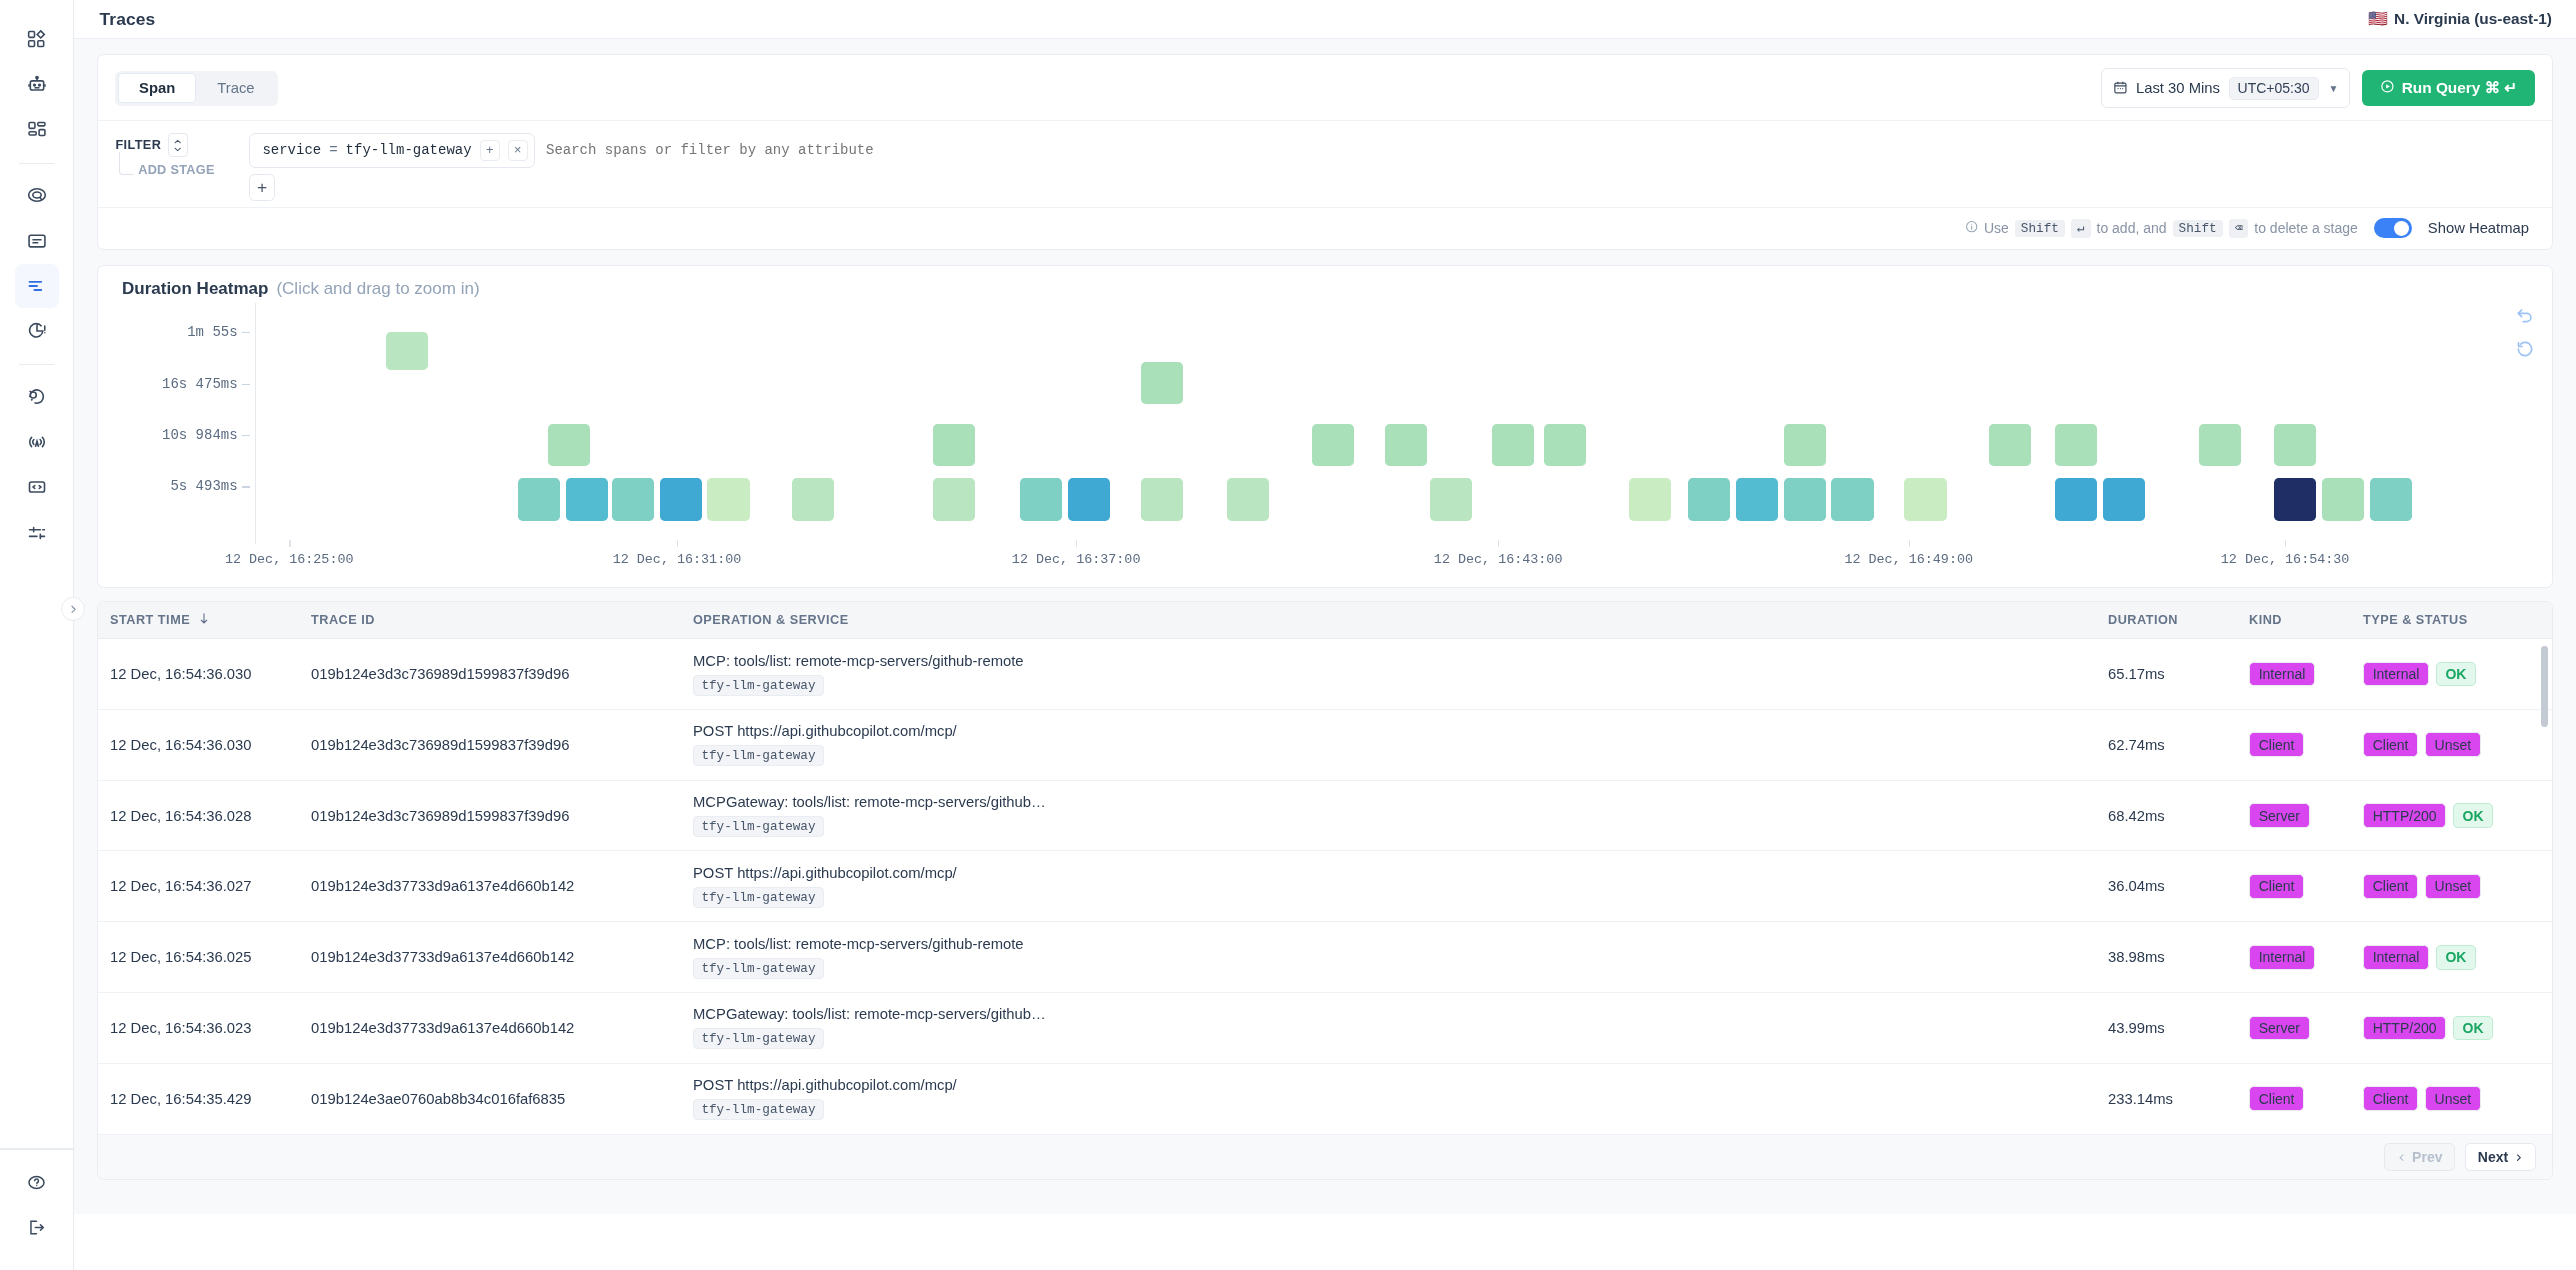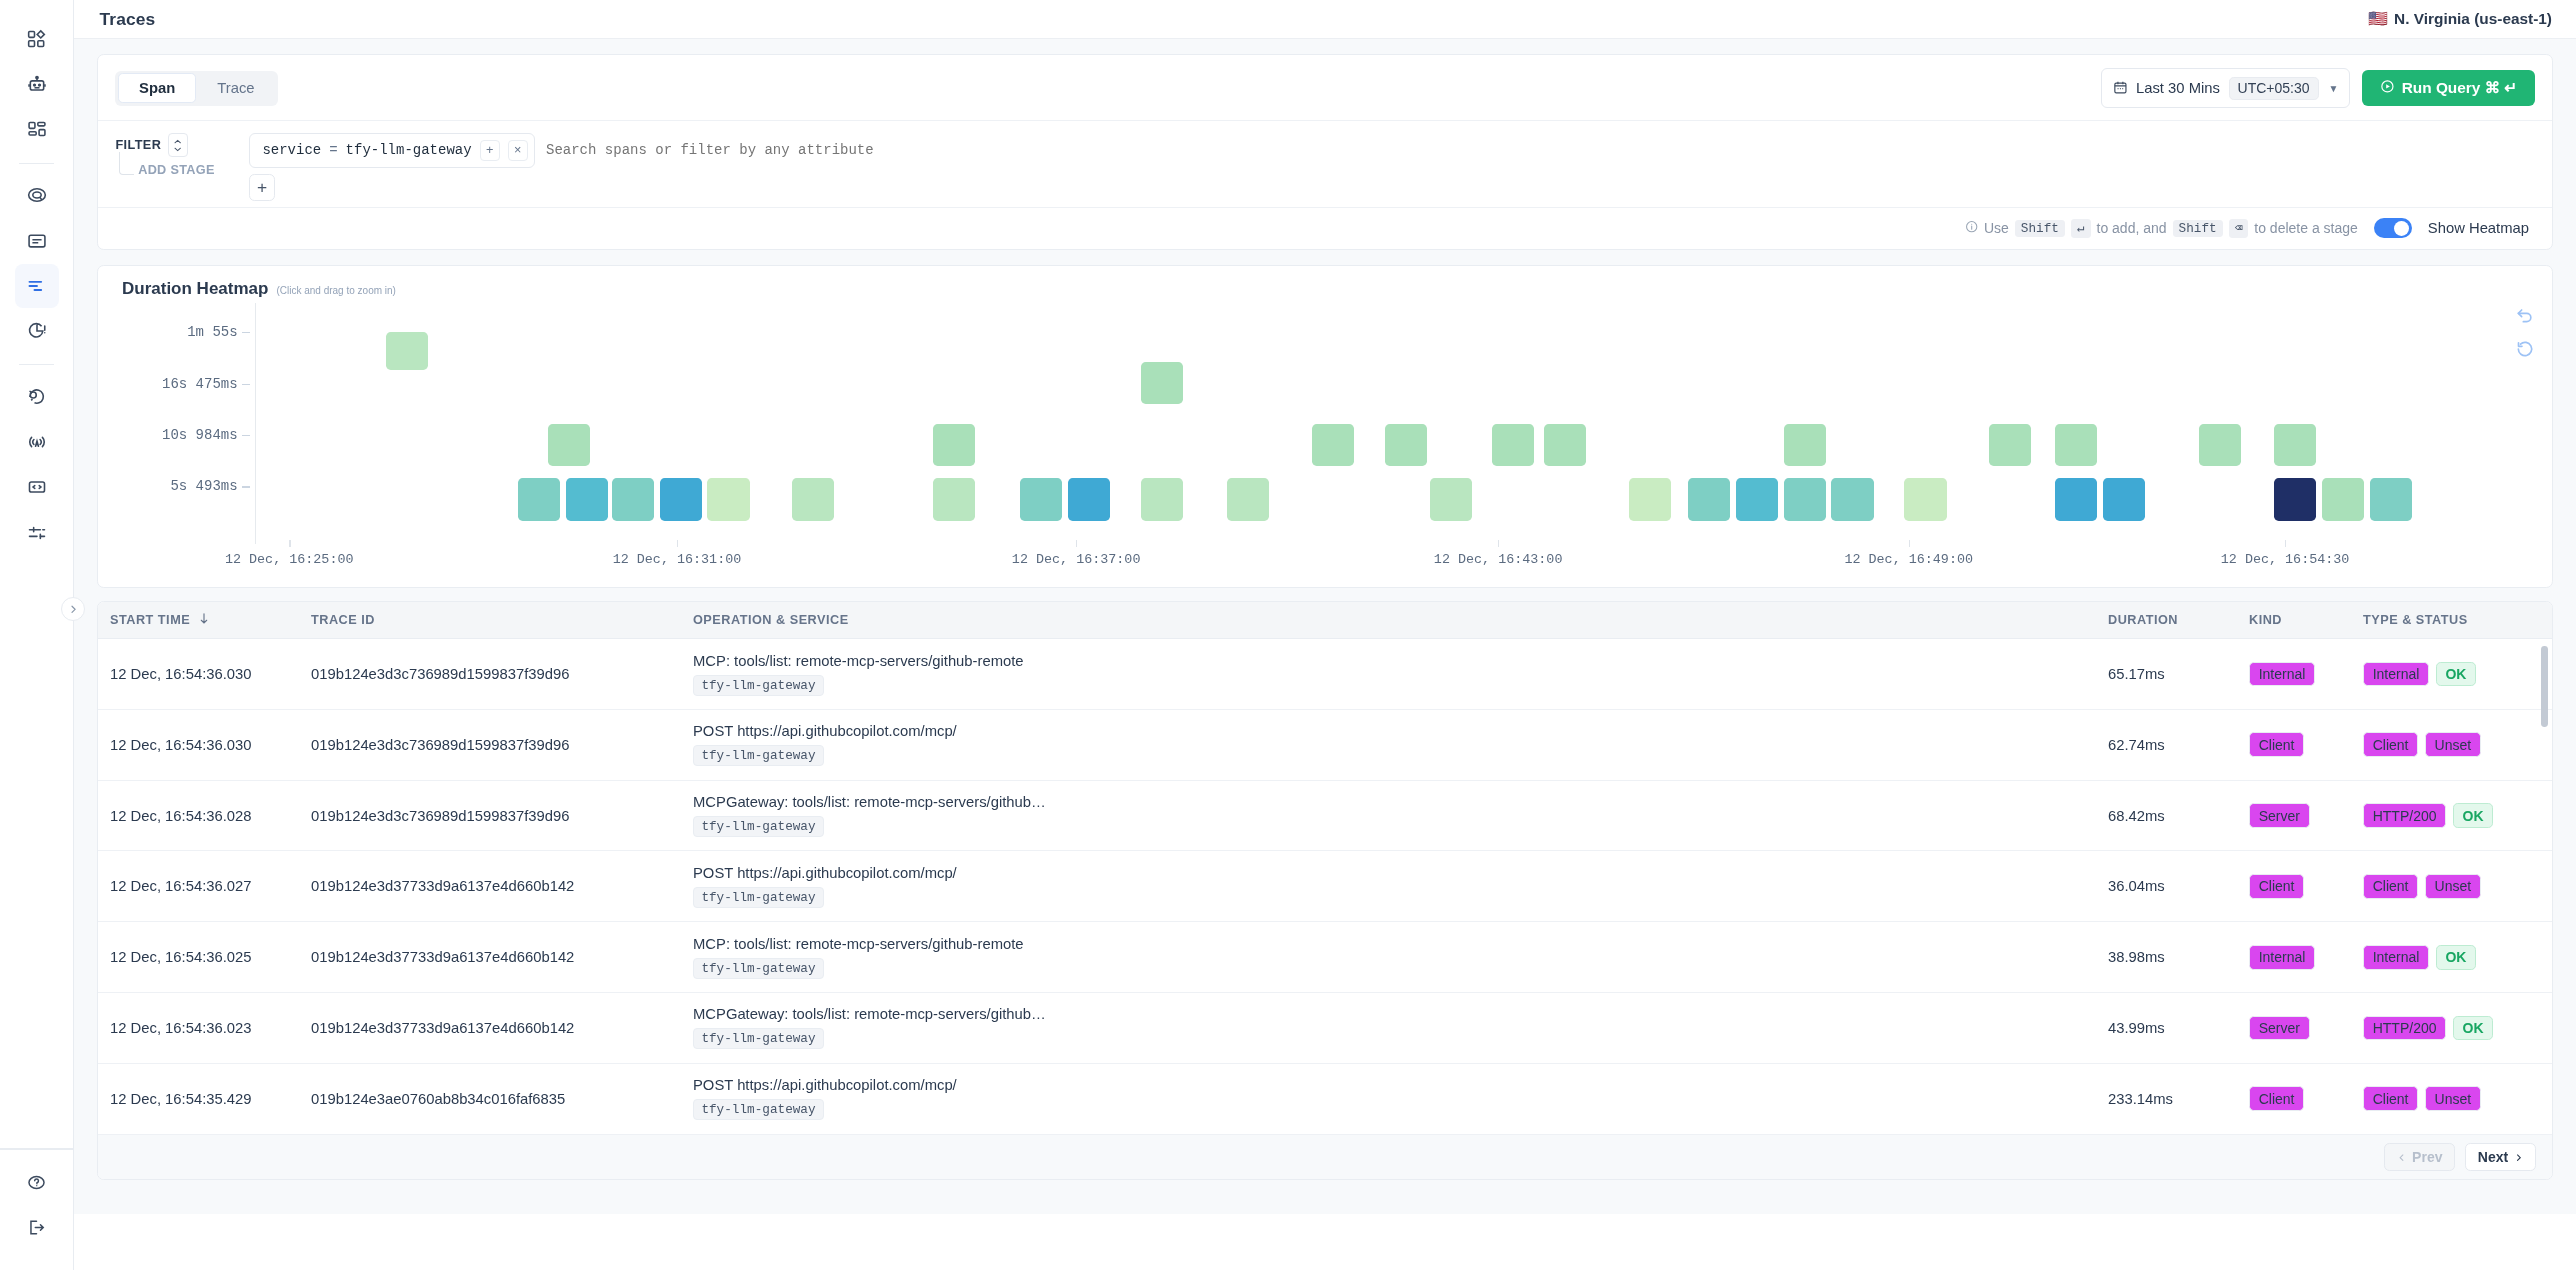--- a/index.html
+++ b/index.html
@@ -135,21 +135,21 @@
   .toggle .knob { position:absolute; right:2.7px; top:2.7px; width:14.8px;height:14.8px;border-radius:50%;background:#fff; }
   .toggle-lab { font-size: 14.8px; color: #2b3a4f; }
 
   
   .heatmap-card {
     background: #fff; border: 1.3px solid #e9edf2; border-radius: 6.7px;
     padding: 13.4px 16px 6.7px 16px; margin-bottom: 13.4px; position: relative;
   }
   .hm-head { display: flex; align-items: baseline; gap: 8px; margin-bottom: 4px; padding-left: 8px;}
   .hm-title { font-size: 17px; font-weight: 700; color: #2b3a4f; }
-  .hm-sub { font-size: 10px; color: #94a3b8; }
+  .hm-sub { font-size: 17px; color: #94a3b8; }
   .hm-tools { position: absolute; right: 17.4px; top: 39px; display:flex; flex-direction:column; gap: 12px; }
   .hm-tool { cursor: pointer; }
 
   .hm-body { display: flex; height: 241px; }
   .hm-yaxis { width: 141px; flex: 0 0 141px; position: relative; }
   .ytick { position: absolute; right: 17.4px; transform: translateY(-50%); font-family: "Liberation Mono", monospace; font-size: 14px; color: #5b6b80; white-space: nowrap;}
   .ytick::after { content:""; position:absolute; right:-12px; top:50%; width:8px; height:1.3px; background:#cbd5e1; }
   .hm-plot { flex: 1; position: relative; border-left: 1.3px solid #e6eaee; }
   .cell { position: absolute; border-radius: 4.7px; box-shadow: 0 0 0 1.3px #ffffff; }
   .hm-xaxis { height: 36px; display: block; position: relative; margin-left: 141px; }

